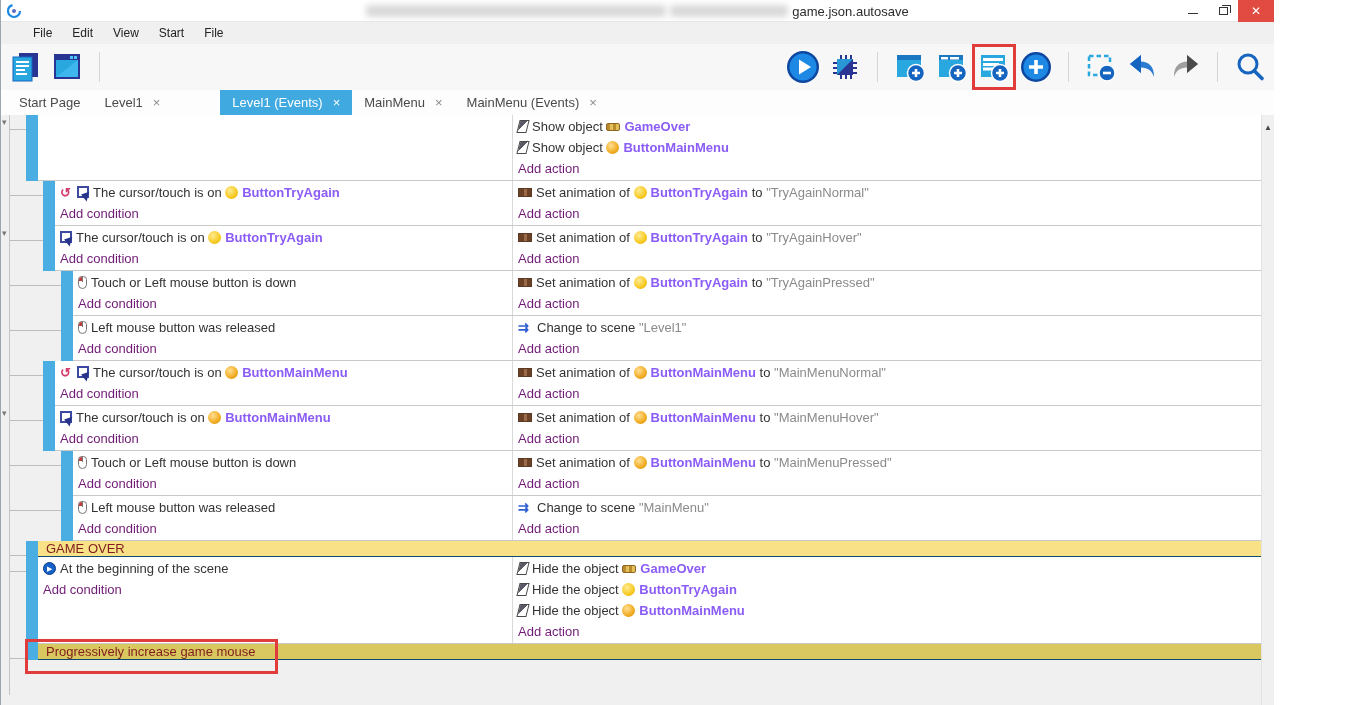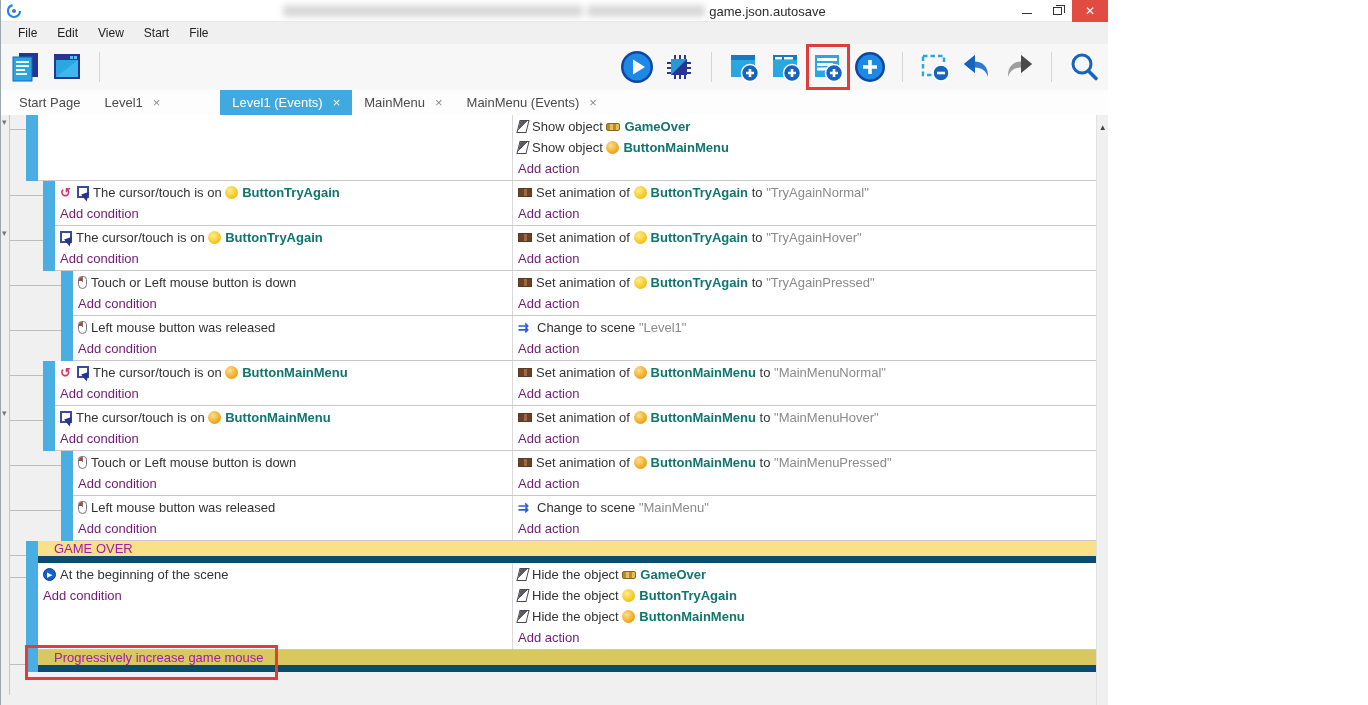--- a/index.html
+++ b/index.html
@@ -1,34 +1,34 @@
 <!DOCTYPE html>
 <html><head>
 <meta charset="utf-8">
 <style>
   * { box-sizing: border-box; margin: 0; padding: 0; }
   html,body { width:1368px; height:705px; overflow:hidden; font-family:"Liberation Sans",sans-serif; background:#fff; }
-  .window { width:1108px; height:705px; display:flex; flex-direction:column; border-left:1px solid #9aa7b0; }
+  .window { width:1274px; height:705px; display:flex; flex-direction:column; border-left:1px solid #9aa7b0; }
 
   
   .titlebar { height:22px; background:#ffffff; display:flex; align-items:center; position:relative; border-bottom:1px solid #e8e8e8; }
   .appicon { width:16px; height:16px; margin-left:5px; }
   .title-center { position:absolute; left:0; right:0; top:0; height:22px; display:flex; align-items:center; justify-content:center; gap:0; pointer-events:none; }
   .blurblock { height:12px; width:300px; border-radius:3px; background:#b9b9b9; filter:blur(3px); opacity:.55; margin-right:4px; }
   .blurblock.b2 { width:118px; }
   .title-text { font-size:13px; color:#2b2b2b; }
   .win-controls { margin-left:auto; display:flex; height:22px; }
   .win-btn { width:30px; height:22px; display:flex; align-items:center; justify-content:center; color:#333; font-size:12px; cursor:default; }
   .min-glyph { width:10px; height:1px; background:#333; display:inline-block; margin-top:6px; }
   .restore-glyph { width:9px; height:8px; border:1px solid #333; position:relative; display:inline-block; }
   .restore-glyph::before { content:""; position:absolute; left:2px; top:-3px; width:8px; height:7px; border:1px solid #333; border-left:none; border-bottom:none; }
   .win-btn.close { width:36px; background:#e14b42; color:#fff; font-size:12px; }
 
   
-  .menubar { height:22px; background:#f0f0f0; display:flex; align-items:center; padding-left:7px; gap:0; }
+  .menubar { height:22px; background:#f0f0f0; display:flex; align-items:center; padding-left:22px; gap:0; }
   .menu-item { font-size:12px; color:#222; padding:3px 10px; }
 
   
   .toolbar { height:46px; background:#f7f7f7; display:flex; align-items:center; padding:0 6px; }
   .tb-group { display:flex; align-items:center; gap:6px; }
   .tb-btn { width:36px; height:38px; display:flex; align-items:center; justify-content:center; }
   .tb-sep { width:1px; height:30px; background:#d5d5d5; margin:0 8px; }
   .tb-spacer { flex:1; }
   .annotated-box { outline:3px solid #e03c3c; outline-offset:1px; }
 
@@ -50,23 +50,23 @@
   .r1.rail::after { width:17px; } .r2.rail::after { width:34px; } .r3.rail::after { width:52px; }
   .bar { position:absolute; top:0; bottom:0; width:12px; background:#4aaee3; z-index:3; }
   .r1 .bar { left:25px; } .r2 .bar { left:42px; } .r3 .bar { left:60px; }
   .tri { position:absolute; left:1px; top:3px; font-size:9px; color:#777; z-index:4; line-height:9px; }
   .cells { display:flex; flex:1; border-bottom:1px solid #c9c9c9; background:#fff; }
   .cond-cell { border-right:1px solid #d9d9d9; padding:1px 0 1px 0; }
   .row-i1 .cond-cell { width:475px; } .row-i2 .cond-cell { width:458px; } .row-i3 .cond-cell { width:440px; }
   .act-cell { flex:1; padding:1px 0 1px 0; }
   .line { height:21px; line-height:21px; padding-left:5px; font-size:13px; color:#333; white-space:nowrap; overflow:hidden; }
   .line.add { color:#701a75; }
-  .seg.k-object { color:#0f766e; font-weight:bold; }
+  .seg.k-object { color:#8b5cf6; font-weight:bold; }
   .seg.k-string { color:#8a8a8a; }
-  .comment-cell { flex:1; background:#f8e187; border-bottom:7px solid #0c4a6e; font-size:13px; color:#a21caf; display:flex; align-items:center; padding-left:16px; }
+  .comment-cell { flex:1; background:#f8e187; border-bottom:1px solid #0c4a6e; font-size:13px; color:#7f1d1d; display:flex; align-items:center; padding-left:8px; }
   .comment-cell.selected { background:#d9c75f; }
   .annotation-box { position:absolute; left:24px; top:-5px; width:253px; height:35px; border:3px solid #e03c3c; z-index:6; pointer-events:none; }
 
   
   .icon { display:inline-block; vertical-align:middle; margin-right:4px; position:relative; }
   .i-visibility { width:10px; height:13px; transform:skewX(-14deg); border:1px solid #4a4a4a; background:linear-gradient(to bottom right,#5a5a66 46%,#ffffff 46%); margin-top:-3px; }
   .i-obj-gameover { width:14px; height:8px; border-radius:2px; background:repeating-linear-gradient(90deg,#b98a2e 0 3px,#e3c05a 3px 6px); border:1px solid #8a6420; margin-top:-2px; }
   .i-obj-yellow { width:13px; height:13px; border-radius:50%; background:radial-gradient(circle at 38% 35%,#ffec92,#f6c71c 62%,#d9a612); margin-top:-2px; }
   .i-obj-orange { width:13px; height:13px; border-radius:50%; background:radial-gradient(circle at 38% 35%,#ffdf92,#f0a91c 62%,#c98a10); margin-top:-2px; }
   .i-invert { width:13px; margin-top:-3px; color:#d23a6a; font-weight:bold; font-size:13px; line-height:13px; }

